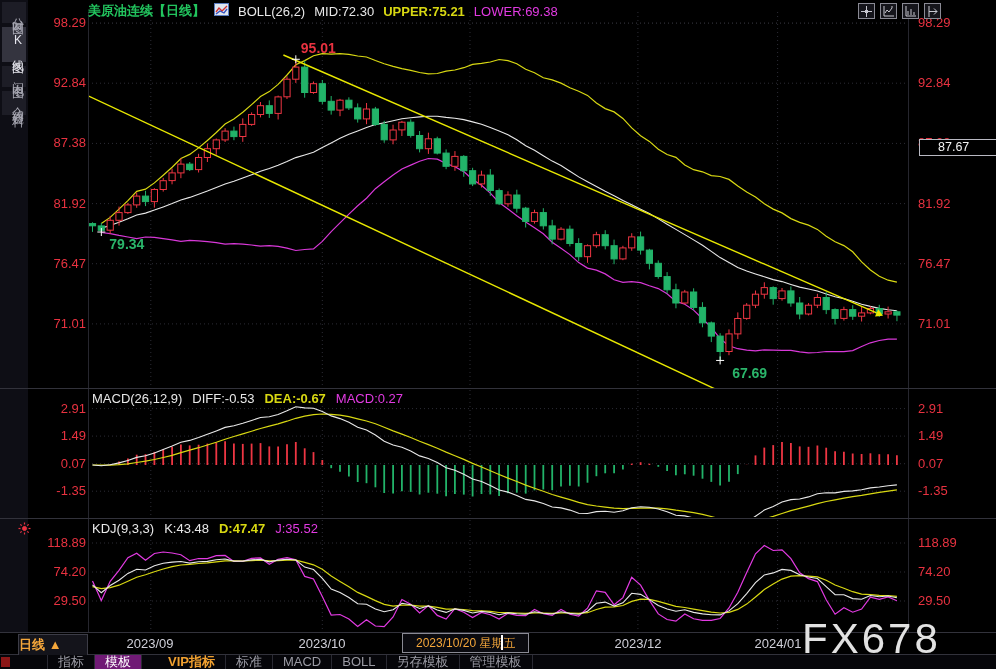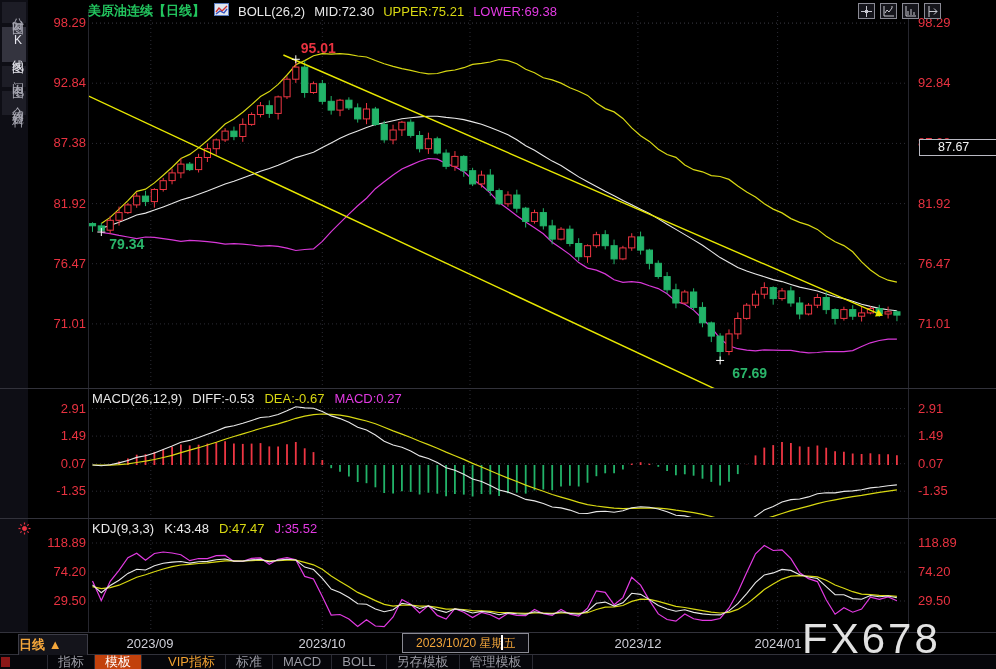--- a/index.html
+++ b/index.html
@@ -9,21 +9,21 @@
   #sidebar{position:absolute;left:0;top:0;width:28px;height:632px;background:#0e0e15;}
   .side-tab{width:24px;margin:2px 2px 4px 2px;padding:6px 0;background:#1d1d26;color:#a9a9b4;
             font-size:12px;text-align:center;writing-mode:vertical-rl;text-orientation:upright;
             letter-spacing:3px;cursor:default;}
   .side-tab.active{background:#34343f;color:#e6e6ee;}
   
   #header{position:absolute;left:88px;top:3px;height:16px;display:flex;align-items:center;gap:9px;
           font-size:13px;white-space:nowrap;z-index:6;}
   .t-orange{color:#22c55e;font-weight:bold;}
   .t-white{color:#e8e8e8;}
-  .t-yellow{color:#d8d812;}
+  .t-yellow{color:#d8d812;font-weight:bold;}
   .t-magenta{color:#e23ae2;}
   #toolbar{position:absolute;left:858px;top:3px;display:flex;gap:5px;z-index:6;}
   .tool-btn{width:15px;height:14px;background:#15151b;border:1px solid #8a8a94;display:flex;
             align-items:center;justify-content:center;}
   
   .tick{position:absolute;font-size:13px;color:#e83240;line-height:16px;height:16px;}
   .tick.l{left:30px;width:56px;text-align:right;}
   .tick.r{left:918px;width:64px;text-align:left;}
   
   svg.panel{position:absolute;left:88px;background:#000;}
@@ -42,22 +42,22 @@
   #cursor-bar{position:absolute;left:501px;top:635px;width:2px;height:15px;background:#fff;z-index:6;}
   #watermark{position:absolute;left:802px;top:615px;font-size:42px;color:#e2e2e2;letter-spacing:3px;
              z-index:8;font-weight:400;}
   
   #tabbar{position:absolute;left:0;top:655px;width:996px;height:14px;background:#06060a;display:flex;
           align-items:center;z-index:6;}
   #tab-red-square{width:9px;height:10px;background:#8b1717;margin-left:1px;}
   #tabs{display:flex;margin-left:37px;height:14px;border-left:1px solid #2a2a33;}
   .btab{color:#9b9ba4;font-size:13px;line-height:14px;padding:0 10px;border-right:1px solid #2a2a33;
         cursor:default;white-space:nowrap;}
-  .btab.active{background:#c2410c;color:#fff;text-align:right;}
-  .btab.vip{color:#f0a030;font-weight:normal;padding-left:26px;}
+  .btab.active{background:#701a75;color:#fff;text-align:right;}
+  .btab.vip{color:#f0a030;font-weight:bold;padding-left:26px;}
   #sun-icon{position:absolute;left:18px;top:521px;z-index:6;}
 </style>
 </head>
 <body>
 
 <div id="root">
 
   <div id="sidebar">
       <div class="side-tab">分时图</div>
       <div class="side-tab active">K线图</div>

